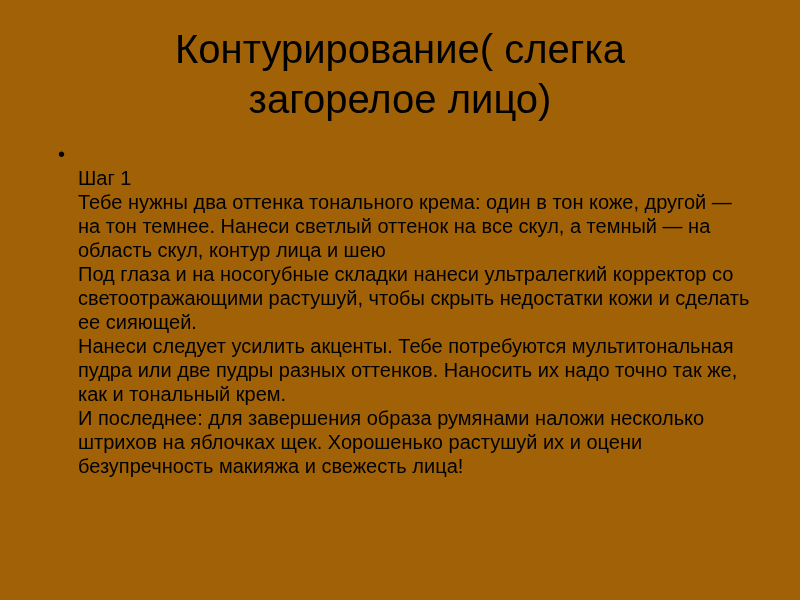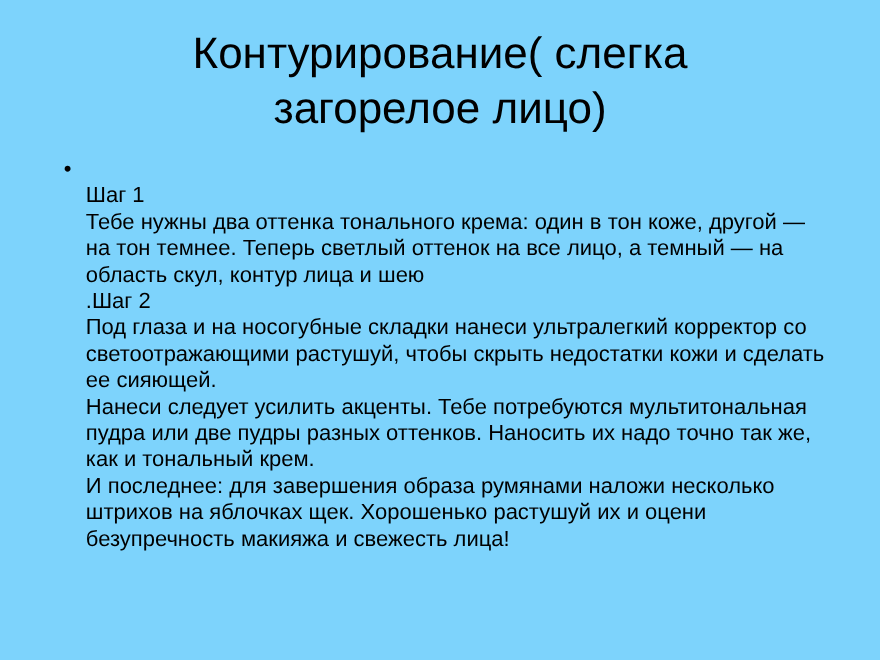--- a/index.html
+++ b/index.html
@@ -4,21 +4,21 @@
 <style>
   html, body {
     margin: 0;
     padding: 0;
     background: #ffffff;
   }
   .slide {
     position: relative;
     width: 800px;
     height: 600px;
-    background: #7dd3fc;
+    background: #a16207;
     color: #000000;
     font-family: "Liberation Sans", sans-serif;
     overflow: hidden;
   }
   .slide-title {
     margin: 0 auto;
     padding-top: 24px;
     max-width: 600px;
     text-align: center;
     font-size: 40px;
@@ -56,21 +56,20 @@
 <div class="slide">
 
   <h1 class="slide-title">Контурирование( слегка загорелое лицо)</h1>
 
   <div class="content">
     <div class="bullet-row">
       <span class="bullet">•</span>
     </div>
     <div class="text-block">
       <div class="body-line">Шаг 1</div>
-      <div class="body-line">Тебе нужны два оттенка тонального крема: один в тон коже, другой — на тон темнее. Теперь светлый оттенок на все лицо, а темный — на область скул, контур лица и шею</div>
-      <div class="body-line">.Шаг 2</div>
+      <div class="body-line">Тебе нужны два оттенка тонального крема: один в тон коже, другой — на тон темнее. Нанеси светлый оттенок на все скул, а темный — на область скул, контур лица и шею</div>
       <div class="body-line">Под глаза и на носогубные складки нанеси ультралегкий корректор со светоотражающими растушуй, чтобы скрыть недостатки кожи и сделать ее сияющей.</div>
       <div class="body-line">Нанеси следует усилить акценты. Тебе потребуются мультитональная пудра или две пудры разных оттенков. Наносить их надо точно так же, как и тональный крем.</div>
       <div class="body-line">И последнее: для завершения образа румянами наложи несколько штрихов на яблочках щек. Хорошенько растушуй их и оцени безупречность макияжа и свежесть лица!</div>
     </div>
   </div>
 
 </div>
 
 </body></html>

